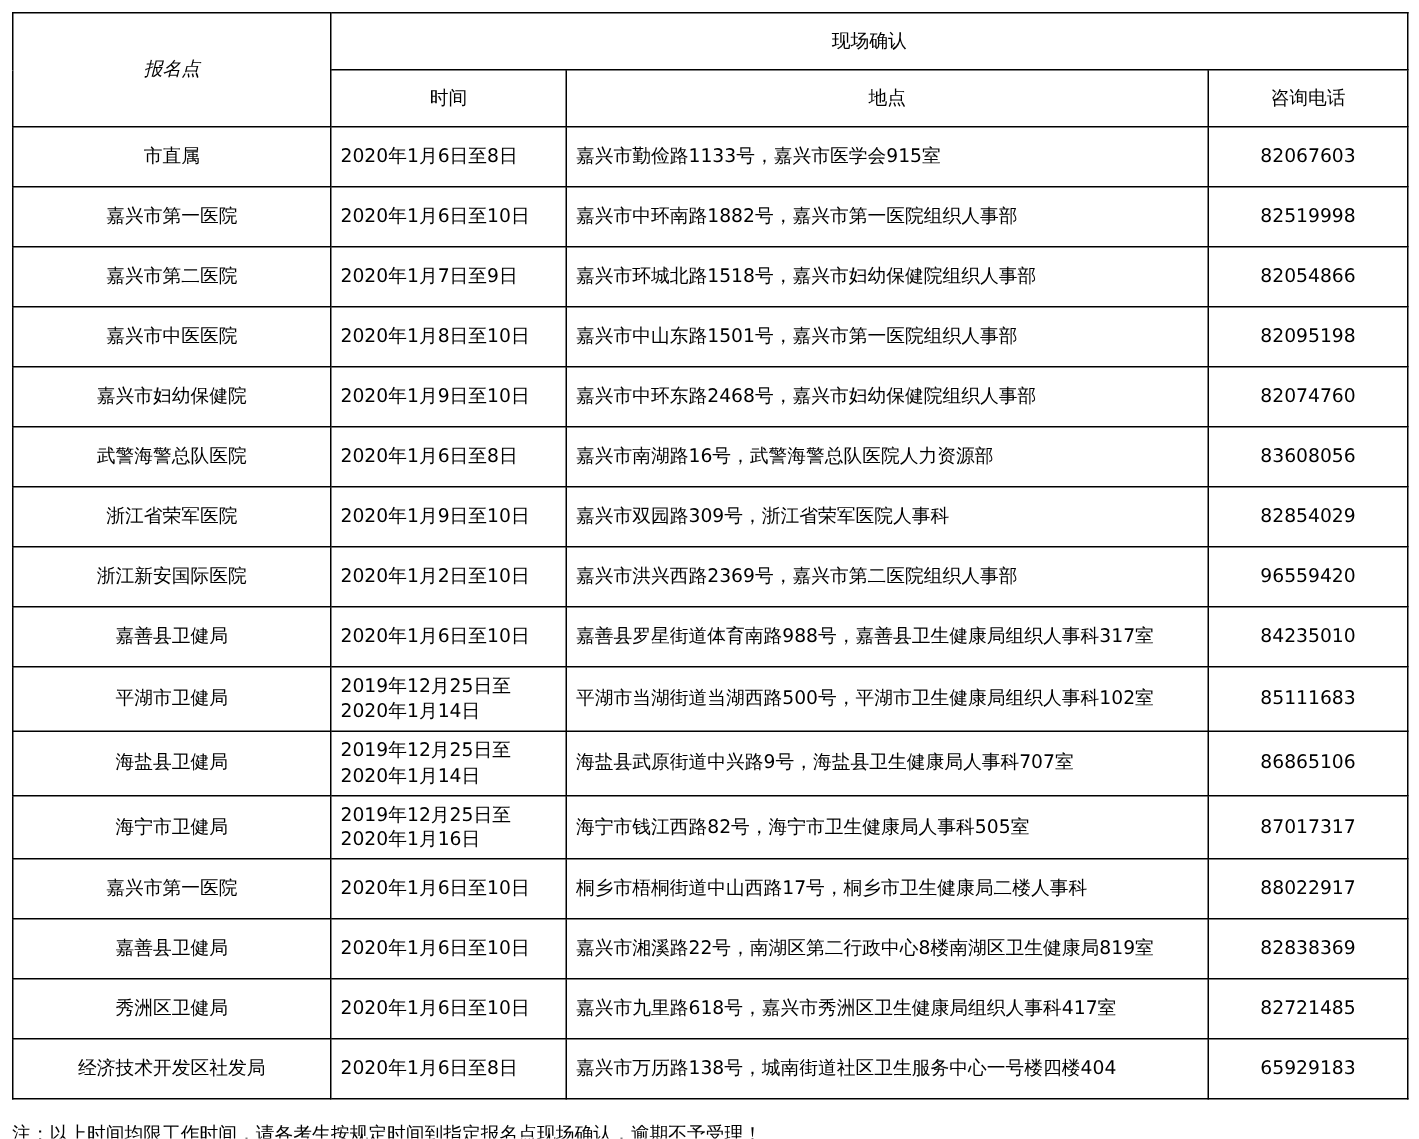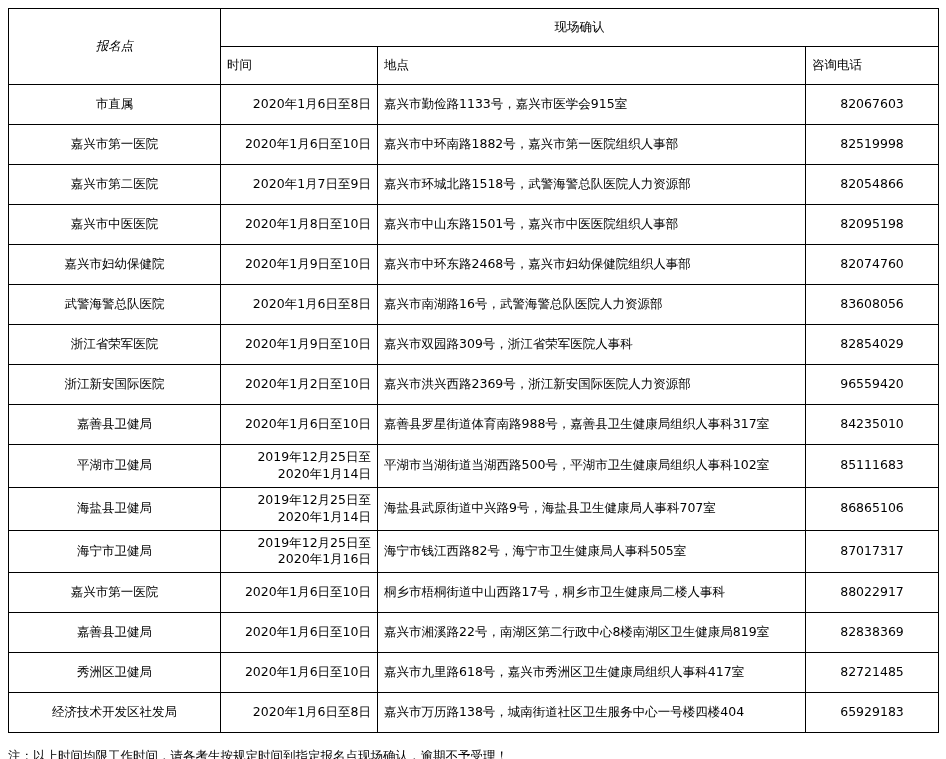--- a/index.html
+++ b/index.html
@@ -50,34 +50,34 @@
     font-style: italic;
   }
   .hdr-confirm {
     text-align: center;
     vertical-align: middle;
     font-size: 14px;
     font-weight: bold;
     height: 38px;
   }
   .hdr-sub {
-    text-align: left;
+    text-align: center;
     vertical-align: middle;
     font-size: 13.5px;
     font-weight: bold;
     height: 38px;
   }
   td.site {
     text-align: center;
     vertical-align: middle;
     height: 40px;
     padding-left: 8px;
   }
   td.time {
-    text-align: right;
+    text-align: left;
     vertical-align: middle;
     height: 40px;
     padding-left: 6px;
   }
   td.place {
     text-align: left;
     vertical-align: middle;
     height: 40px;
     padding-left: 8px;
     margin-left: 29px;
@@ -127,27 +127,27 @@
       </tr>
       <tr>
         <td class="site">嘉兴市第一医院</td>
         <td class="time">2020年1月6日至10日</td>
         <td class="place">嘉兴市中环南路1882号，嘉兴市第一医院组织人事部</td>
         <td class="phone">82519998</td>
       </tr>
       <tr>
         <td class="site">嘉兴市第二医院</td>
         <td class="time">2020年1月7日至9日</td>
-        <td class="place">嘉兴市环城北路1518号，武警海警总队医院人力资源部</td>
+        <td class="place">嘉兴市环城北路1518号，嘉兴市妇幼保健院组织人事部</td>
         <td class="phone">82054866</td>
       </tr>
       <tr>
         <td class="site">嘉兴市中医医院</td>
         <td class="time">2020年1月8日至10日</td>
-        <td class="place">嘉兴市中山东路1501号，嘉兴市中医医院组织人事部</td>
+        <td class="place">嘉兴市中山东路1501号，嘉兴市第一医院组织人事部</td>
         <td class="phone">82095198</td>
       </tr>
       <tr>
         <td class="site">嘉兴市妇幼保健院</td>
         <td class="time">2020年1月9日至10日</td>
         <td class="place">嘉兴市中环东路2468号，嘉兴市妇幼保健院组织人事部</td>
         <td class="phone">82074760</td>
       </tr>
       <tr>
         <td class="site">武警海警总队医院</td>
@@ -157,21 +157,21 @@
       </tr>
       <tr>
         <td class="site">浙江省荣军医院</td>
         <td class="time">2020年1月9日至10日</td>
         <td class="place">嘉兴市双园路309号，浙江省荣军医院人事科</td>
         <td class="phone">82854029</td>
       </tr>
       <tr>
         <td class="site">浙江新安国际医院</td>
         <td class="time">2020年1月2日至10日</td>
-        <td class="place">嘉兴市洪兴西路2369号，浙江新安国际医院人力资源部</td>
+        <td class="place">嘉兴市洪兴西路2369号，嘉兴市第二医院组织人事部</td>
         <td class="phone">96559420</td>
       </tr>
       <tr>
         <td class="site">嘉善县卫健局</td>
         <td class="time">2020年1月6日至10日</td>
         <td class="place">嘉善县罗星街道体育南路988号，嘉善县卫生健康局组织人事科317室</td>
         <td class="phone">84235010</td>
       </tr>
       <tr>
         <td class="site">平湖市卫健局</td>

